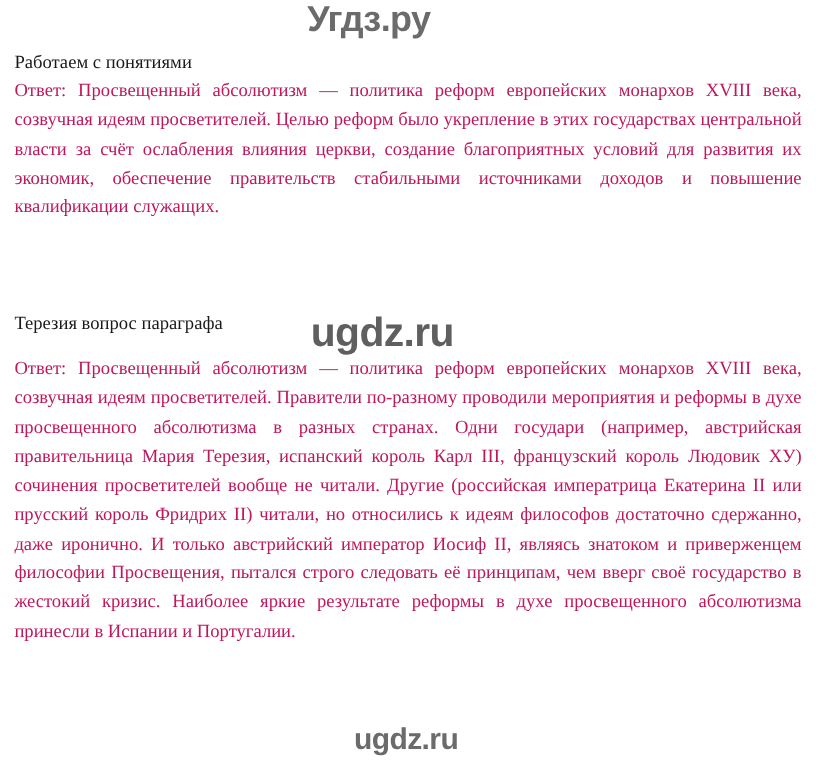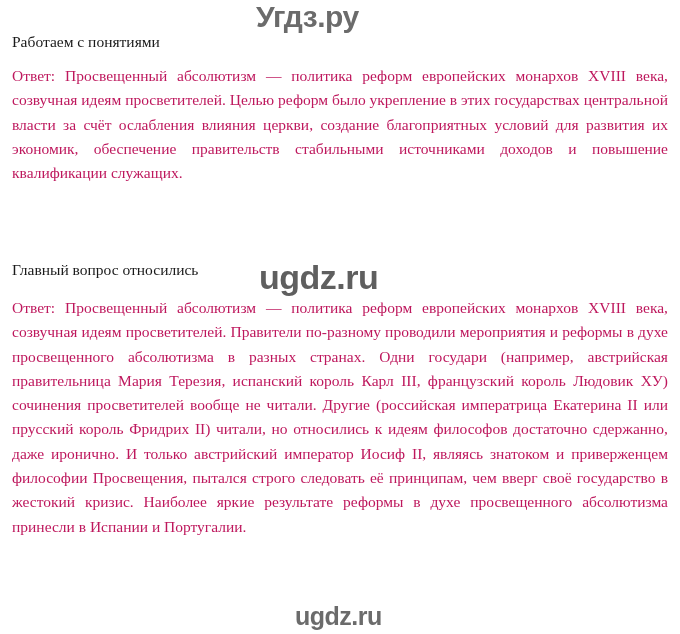--- a/index.html
+++ b/index.html
@@ -60,36 +60,36 @@
   }
   .para {
     font-size: 15.5px;
     line-height: 24.3px;
     color: #be185d;
     text-align: justify;
     text-justify: inter-word;
     margin: 0;
     padding: 0 12px;
   }
-  #section-1-heading { position: absolute; left: 0; top: 33px; width: 656px; }
+  #section-1-heading { position: absolute; left: 0; top: 44px; width: 656px; }
   #section-1-para    { position: absolute; left: 0; top: 64px; width: 656px; }
   #section-2-heading { position: absolute; left: 0; top: 261px; width: 656px; }
   #section-2-para    { position: absolute; left: 0; top: 296px; width: 656px; }
 </style>
 </head>
 <body>
 
 <div class="page">
 
   <div class="watermark wm-top">Угдз.ру</div>
 
   <div class="content">
     <div class="heading" id="section-1-heading">Работаем с понятиями</div>
     <div class="para" id="section-1-para">Ответ: Просвещенный абсолютизм — политика реформ европейских монархов XVIII века, созвучная идеям просветителей. Целью реформ было укрепление в этих государствах центральной власти за счёт ослабления влияния церкви, создание благоприятных условий для развития их экономик, обеспечение правительств стабильными источниками доходов и повышение квалификации служащих.</div>
 
-    <div class="heading" id="section-2-heading">Главный вопрос относились</div>
+    <div class="heading" id="section-2-heading">Терезия вопрос параграфа</div>
     <div class="para" id="section-2-para">Ответ: Просвещенный абсолютизм — политика реформ европейских монархов XVIII века, созвучная идеям просветителей. Правители по-разному проводили мероприятия и реформы в духе просвещенного абсолютизма в разных странах. Одни государи (например, австрийская правительница Мария Терезия, испанский король Карл III, французский король Людовик ХУ) сочинения просветителей вообще не читали. Другие (российская императрица Екатерина II или прусский король Фридрих II) читали, но относились к идеям философов достаточно сдержанно, даже иронично. И только австрийский император Иосиф II, являясь знатоком и приверженцем философии Просвещения, пытался строго следовать её принципам, чем вверг своё государство в жестокий кризис. Наиболее яркие результате реформы в духе просвещенного абсолютизма принесли в Испании и Португалии.</div>
   </div>
 
   <div class="watermark wm-mid">ugdz.ru</div>
   <div class="watermark wm-bottom">ugdz.ru</div>
 
 </div>
 
 </body></html>

